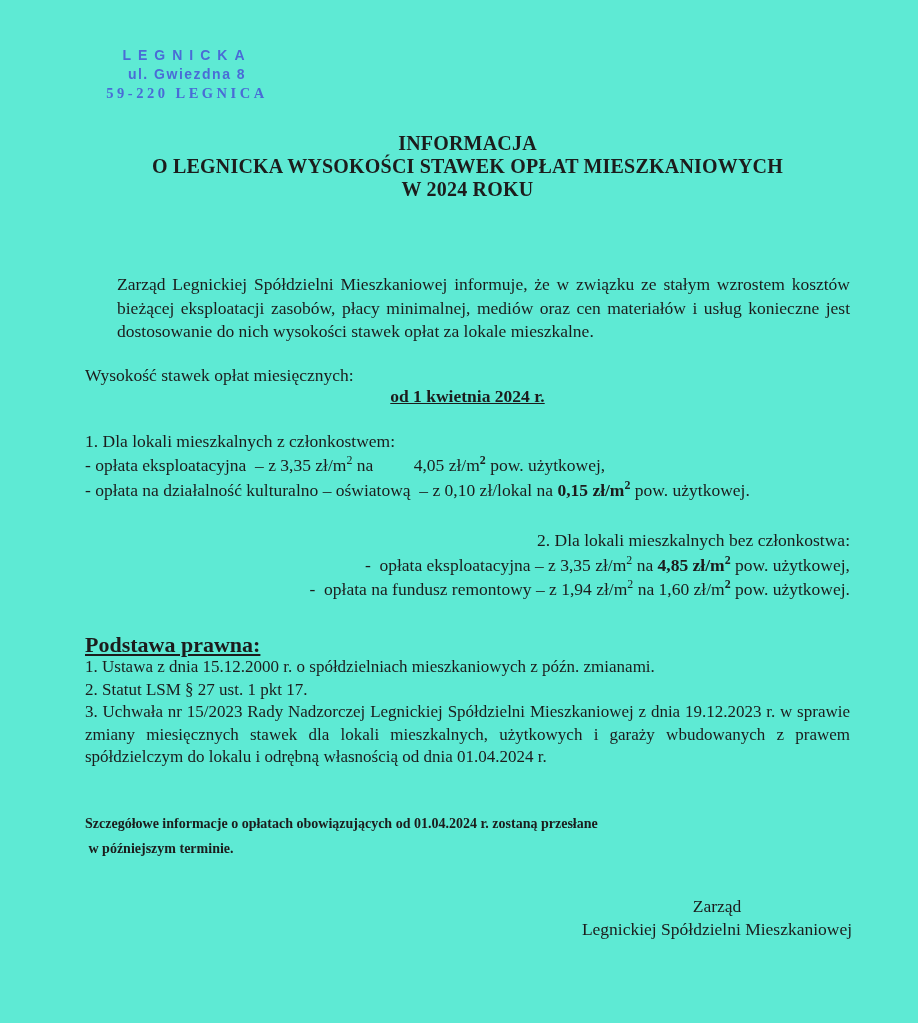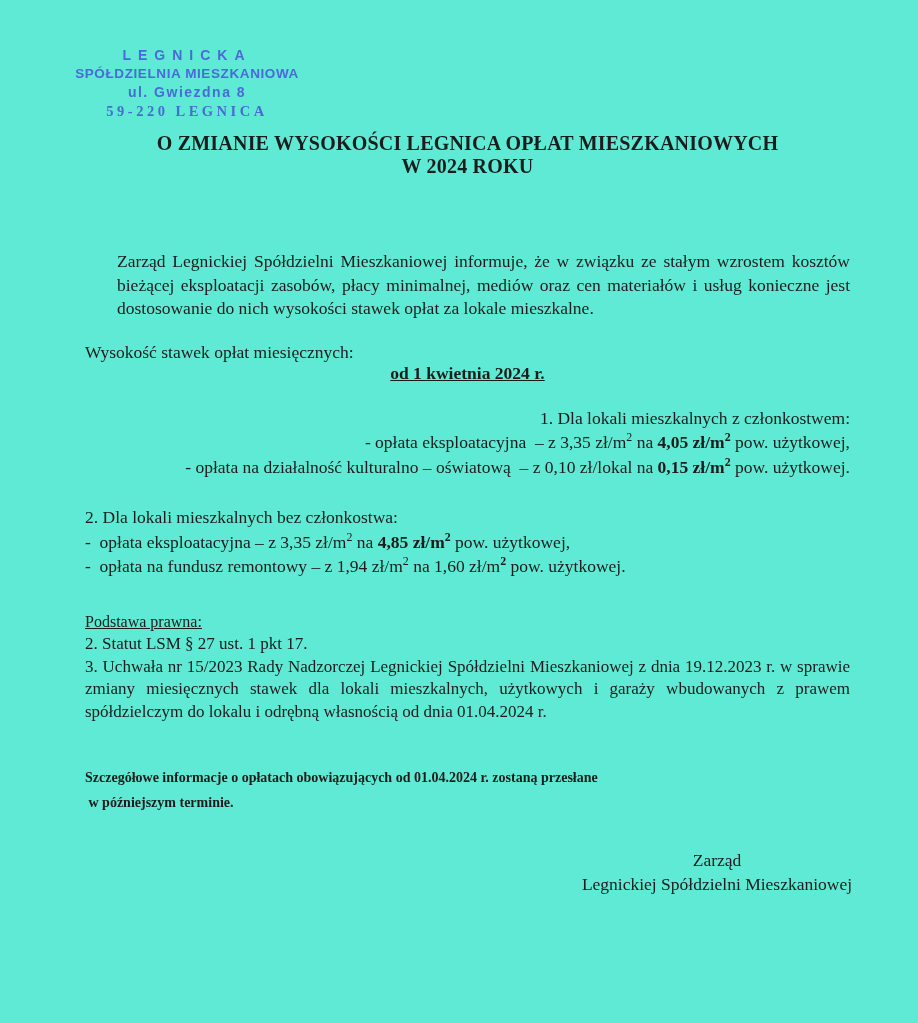--- a/index.html
+++ b/index.html
@@ -64,40 +64,41 @@
     text-align: center;
     font-size: 17.5px;
     font-weight: bold;
     text-decoration: underline;
   }
   .section { margin-top: 0; }
   .section-heading {
     font-size: 17.5px;
     line-height: 24.5px;
   }
-  .sec1 { margin-top: 22px; text-align: right; }
-  .sec2 { margin-top: 26px; }
+  .sec1 { margin-top: 22px; }
+  .sec2 { margin-top: 26px; text-align: right; }
   .dash-item {
     font-size: 17.5px;
     line-height: 24.5px;
     white-space: pre-wrap;
   }
   sup {
     font-size: 0.68em;
     line-height: 0;
     vertical-align: super;
   }
 
   .legal {
     margin-top: 32px;
   }
   .legal-heading {
-    font-size: 16px;
+    font-size: 22px;
     line-height: 22.5px;
     text-decoration: underline;
+    font-weight: bold;
   }
   .legal-item {
     font-size: 17px;
     line-height: 22.5px;
   }
   .legal-item.justified { text-align: justify; }
 
   .closing {
     margin-top: 42px;
     font-size: 14px;
@@ -115,52 +116,53 @@
     line-height: 23.5px;
   }
 </style>
 </head>
 <body>
 
 <div class="page">
 
   <div class="stamp" style="color: rgb(74, 107, 214);">
     <div class="s1">LEGNICKA</div>
-    <div class="s2">SPÓŁDZIELNIA MIESZKANIOWA</div>
     <div class="s3">ul. Gwiezdna 8</div>
     <div class="s4">59-220 LEGNICA</div>
   </div>
 
   <div class="content">
 
     <div class="title">
-      <div>O ZMIANIE WYSOKOŚCI LEGNICA OPŁAT MIESZKANIOWYCH</div>
+      <div>INFORMACJA</div>
+      <div>O LEGNICKA WYSOKOŚCI STAWEK OPŁAT MIESZKANIOWYCH</div>
       <div>W 2024 ROKU</div>
     </div>
 
     <p class="intro">Zarząd Legnickiej Spółdzielni Mieszkaniowej informuje, że w związku ze stałym wzrostem kosztów bieżącej eksploatacji zasobów, płacy minimalnej, mediów oraz cen materiałów i usług konieczne jest dostosowanie do nich wysokości stawek opłat za lokale mieszkalne.</p>
 
     <p class="rates-intro">Wysokość stawek opłat miesięcznych:</p>
 
     <p class="effective-date">od 1 kwietnia 2024 r.</p>
 
     <div class="section sec1">
       <p class="section-heading">1. Dla lokali mieszkalnych z członkostwem:</p>
-      <p class="dash-item"><span>- opłata eksploatacyjna  – z 3,35 zł/m</span><sup>2</sup><span> na </span><span style="font-weight: bold;">4,05 zł/m</span><sup style="font-weight: bold;">2</sup><span> pow. użytkowej,</span></p>
+      <p class="dash-item"><span>- opłata eksploatacyjna  – z 3,35 zł/m</span><sup>2</sup><span> na </span><span style="font-weight: normal; margin-left: 36px;">4,05 zł/m</span><sup style="font-weight: bold;">2</sup><span> pow. użytkowej,</span></p>
       <p class="dash-item"><span>- opłata na działalność kulturalno – oświatową  – z 0,10 zł/lokal na </span><span style="font-weight: bold;">0,15 zł/m</span><sup style="font-weight: bold;">2</sup><span> pow. użytkowej.</span></p>
     </div>
 
     <div class="section sec2">
       <p class="section-heading">2. Dla lokali mieszkalnych bez członkostwa:</p>
       <p class="dash-item"><span>-  opłata eksploatacyjna – z 3,35 zł/m</span><sup>2</sup><span> na </span><span style="font-weight: bold;">4,85 zł/m</span><sup style="font-weight: bold;">2</sup><span> pow. użytkowej,</span></p>
       <p class="dash-item"><span>-  opłata na fundusz remontowy – z 1,94 zł/m</span><sup>2</sup><span> na </span><span style="font-weight: normal;">1,60 zł/m</span><sup style="font-weight: bold;">2</sup><span> pow. użytkowej.</span></p>
     </div>
 
     <div class="legal">
       <p class="legal-heading">Podstawa prawna:</p>
+      <p class="legal-item">1. Ustawa z dnia 15.12.2000 r. o spółdzielniach mieszkaniowych z późn. zmianami.</p>
       <p class="legal-item">2. Statut LSM § 27 ust. 1 pkt 17.</p>
       <p class="legal-item justified">3. Uchwała nr 15/2023 Rady Nadzorczej Legnickiej Spółdzielni Mieszkaniowej z dnia 19.12.2023 r. w sprawie zmiany miesięcznych stawek dla lokali mieszkalnych, użytkowych i garaży wbudowanych z prawem spółdzielczym do lokalu i odrębną własnością od dnia 01.04.2024 r.</p>
     </div>
 
     <p class="closing">Szczegółowe informacje o opłatach obowiązujących od 01.04.2024 r. zostaną przesłane
  w późniejszym terminie.</p>
 
     <div class="signature">
       <div>Zarząd</div>
       <div>Legnickiej Spółdzielni Mieszkaniowej</div>

